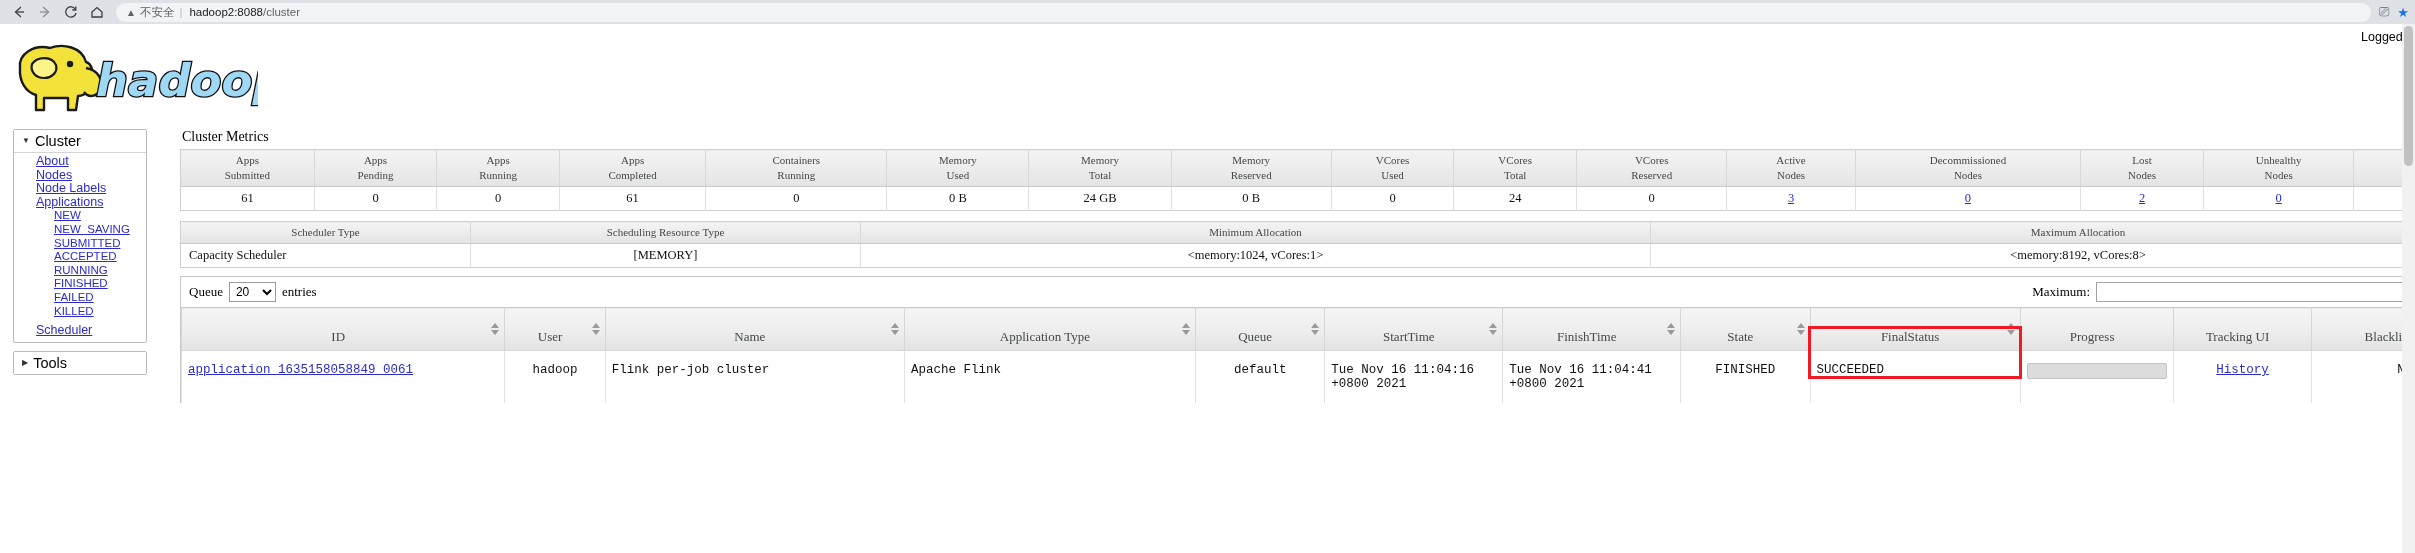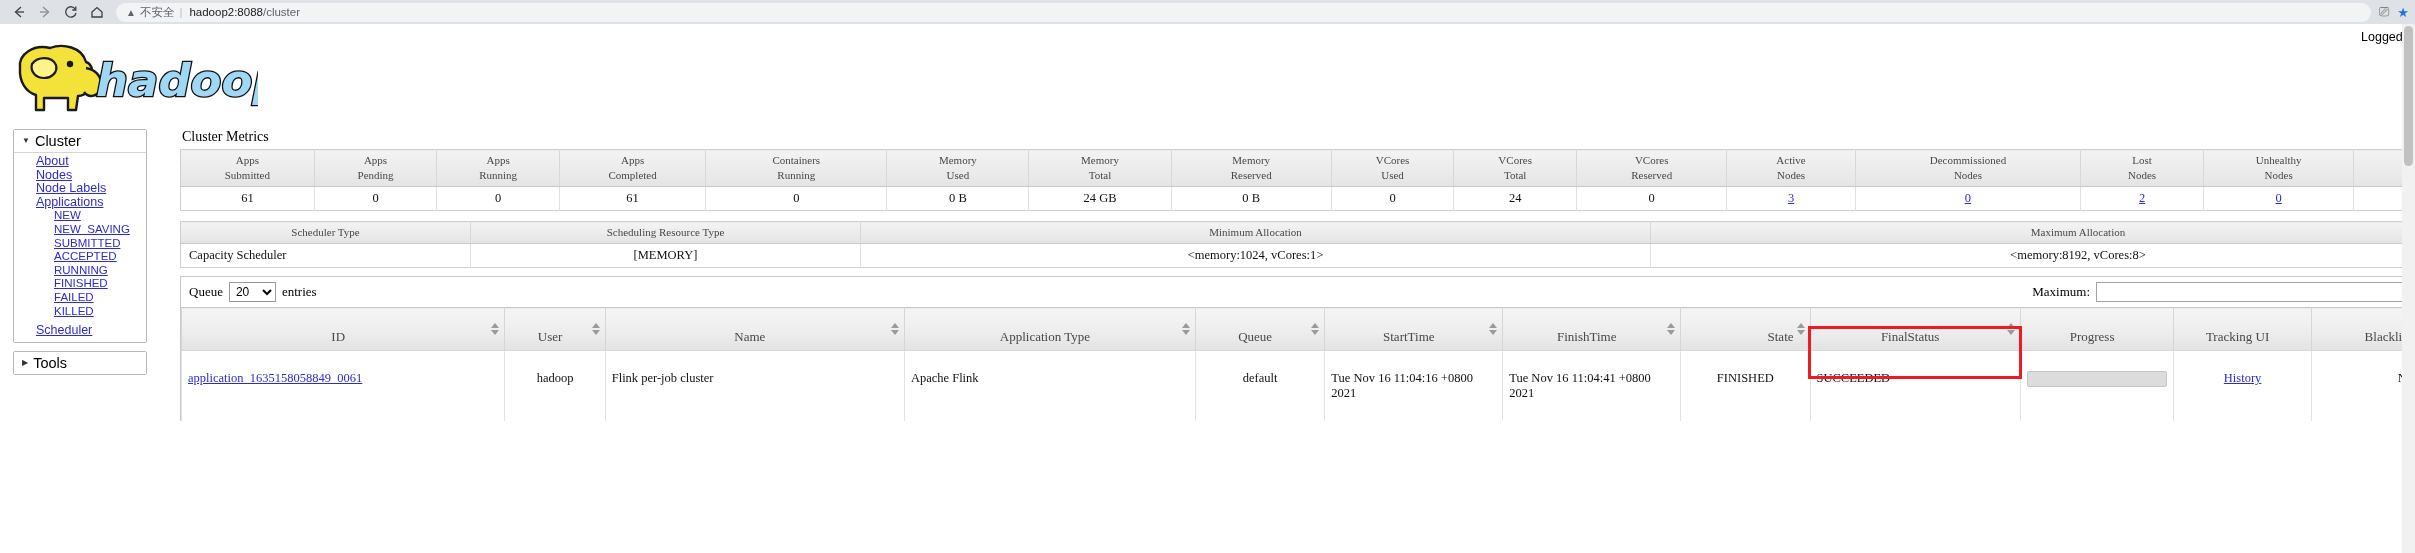--- a/index.html
+++ b/index.html
@@ -232,23 +232,23 @@
     text-align: center;
     position: relative;
     font-family: "Liberation Serif", serif;
     white-space: nowrap;
   }
   #apps-table td {
     border-left: 1px solid #e2e2e2;
     border-right: 1px solid #e2e2e2;
     font-size: 12.5px;
     color: #111;
-    padding: 20px 6px;
+    padding: 12px 6px;
     vertical-align: top;
-    font-family: Liberation Serif, serif;
+    font-family: Liberation Mono, monospace;
   }
   #apps-table td.c { text-align: center; }
   #apps-table td.l { text-align: left; }
   .sort-arrows {
     position: absolute;
     right: 5px; top: 50%;
     transform: translateY(-50%);
     display: flex; flex-direction: column;
     gap: 2px; line-height: 0;
   }
@@ -482,21 +482,21 @@
                   <span class="dn"></span>
                 </span></th>
               <th style="width: 110px;">StartTime<span class="sort-arrows">
                   <span class="up"></span>
                   <span class="dn"></span>
                 </span></th>
               <th style="width: 110px;">FinishTime<span class="sort-arrows">
                   <span class="up"></span>
                   <span class="dn"></span>
                 </span></th>
-              <th style="width: 80px; text-align: right;">State<span class="sort-arrows">
+              <th style="width: 80px;">State<span class="sort-arrows">
                   <span class="up"></span>
                   <span class="dn"></span>
                 </span></th>
               <th style="width: 130px;">FinalStatus<span class="sort-arrows">
                   <span class="up"></span>
                   <span class="dn"></span>
                 </span></th>
               <th style="width: 95px; text-align: center;">Progress</th>
               <th style="width: 85px;">Tracking UI</th>
               <th style="width: 120px;">Blacklisted No</th>

